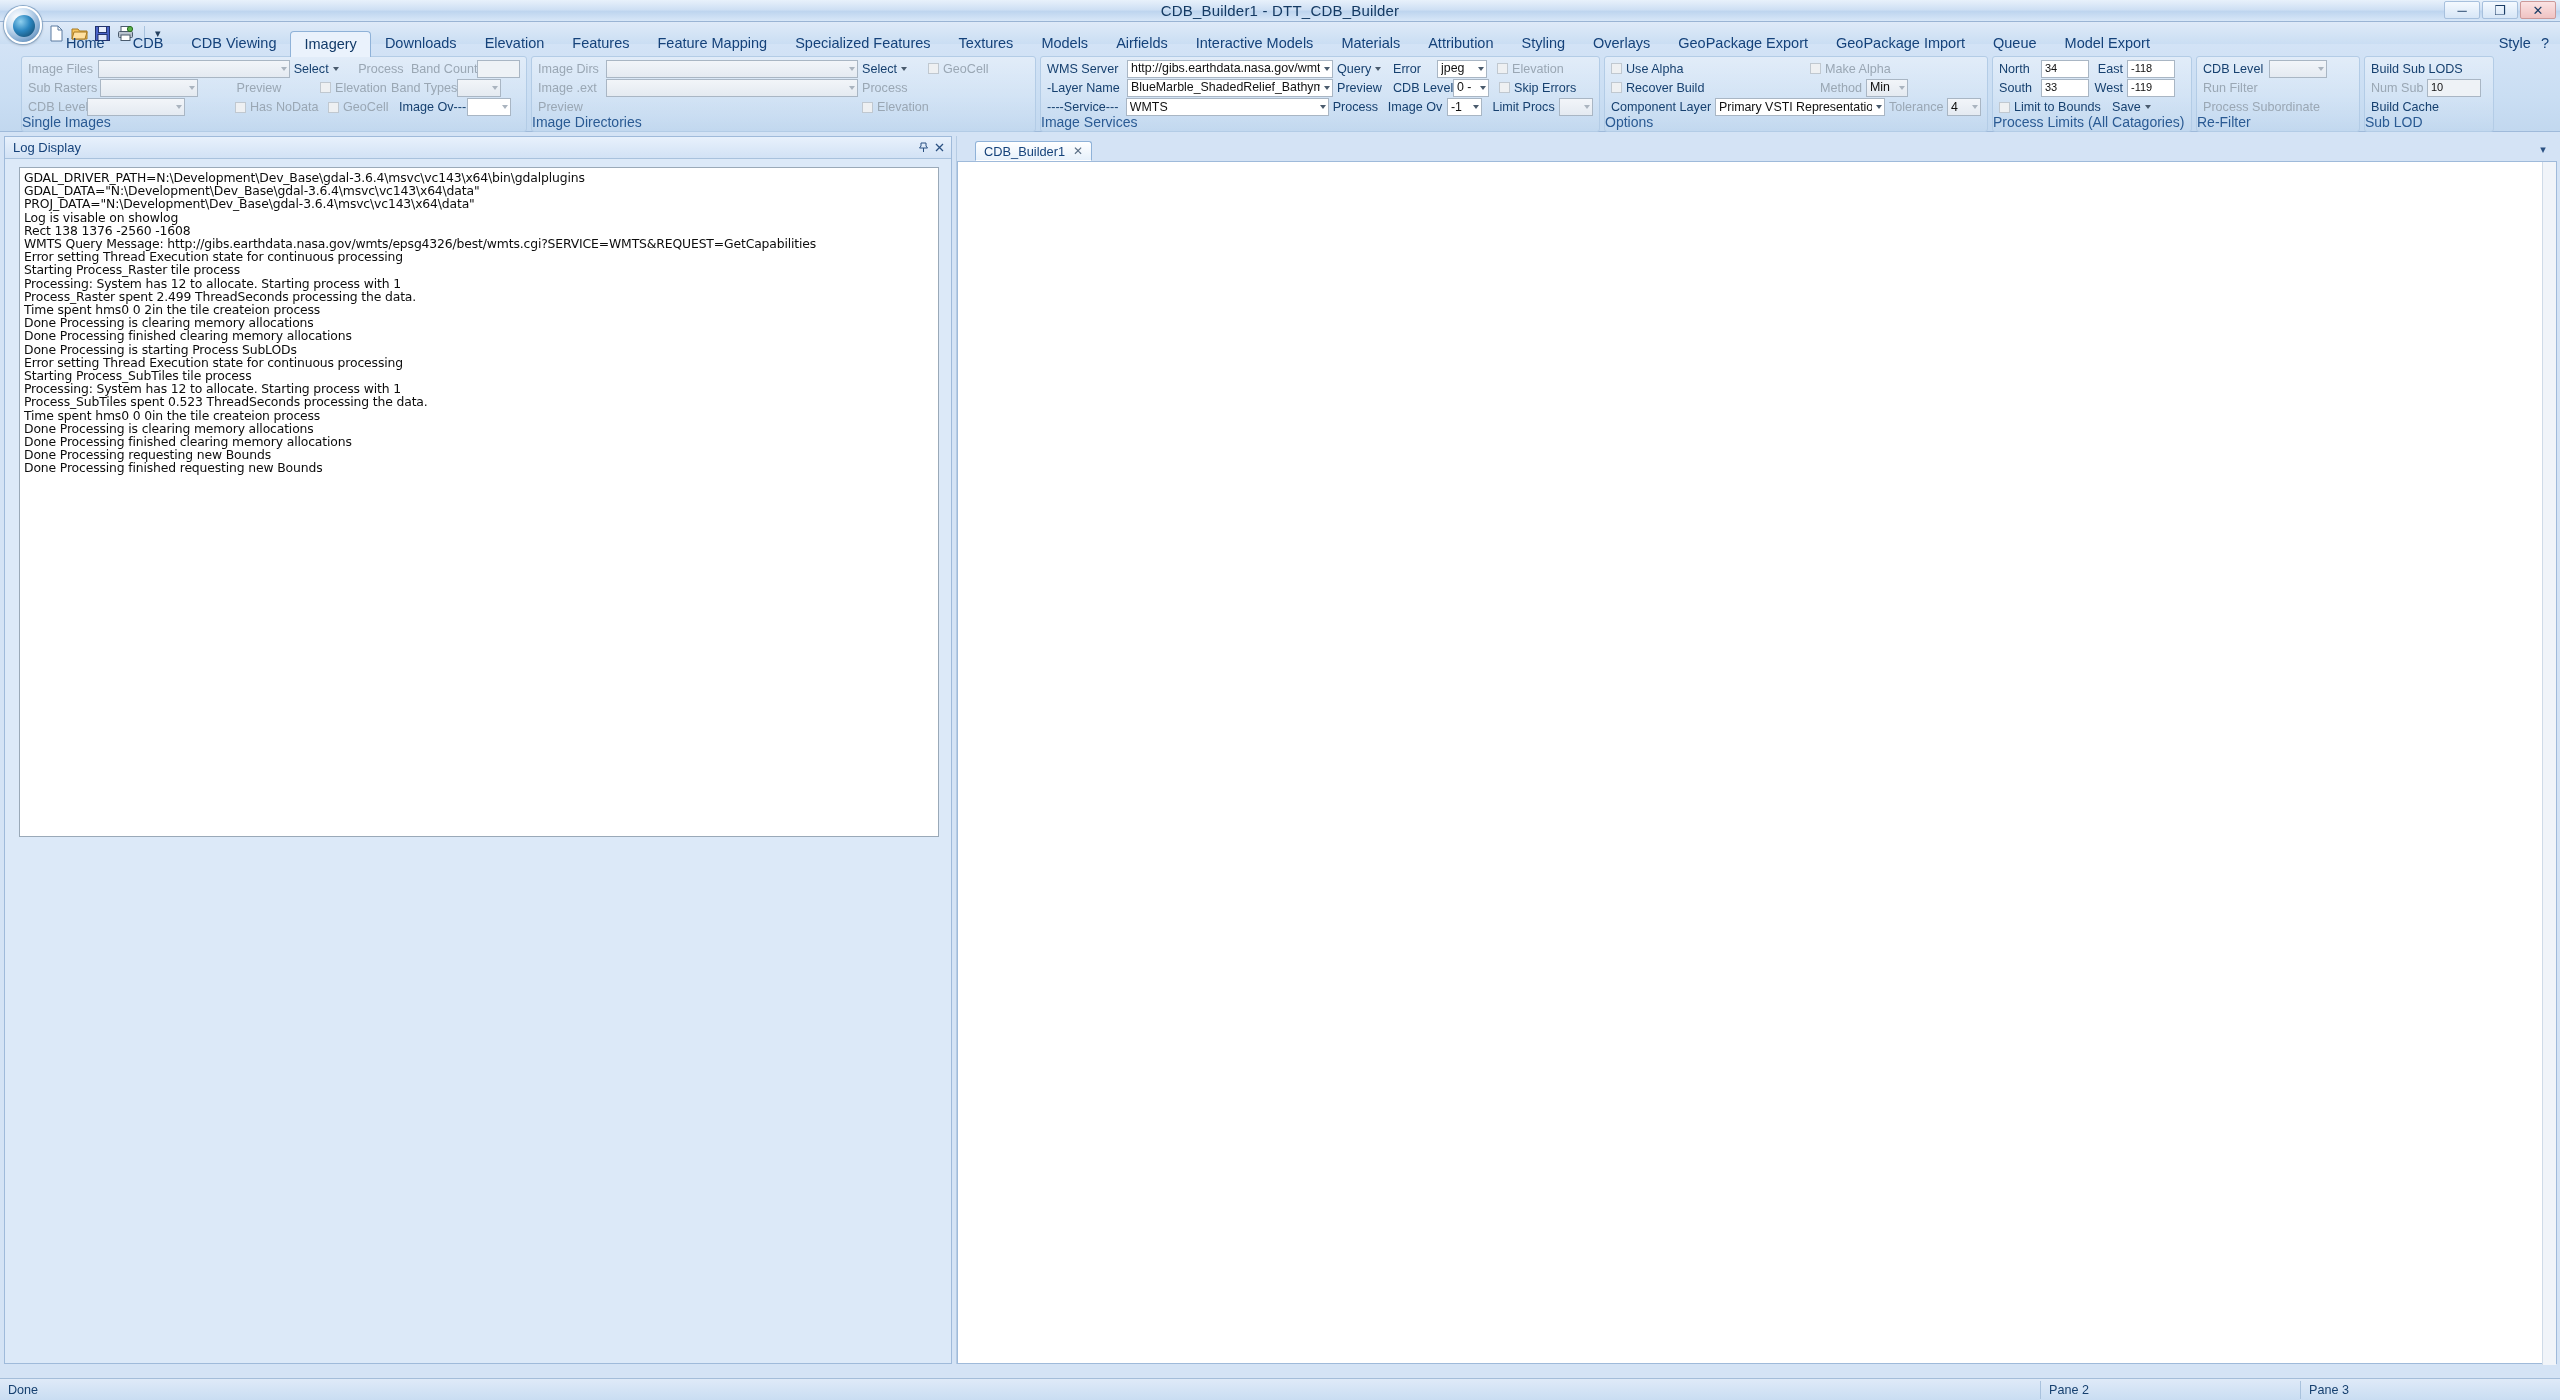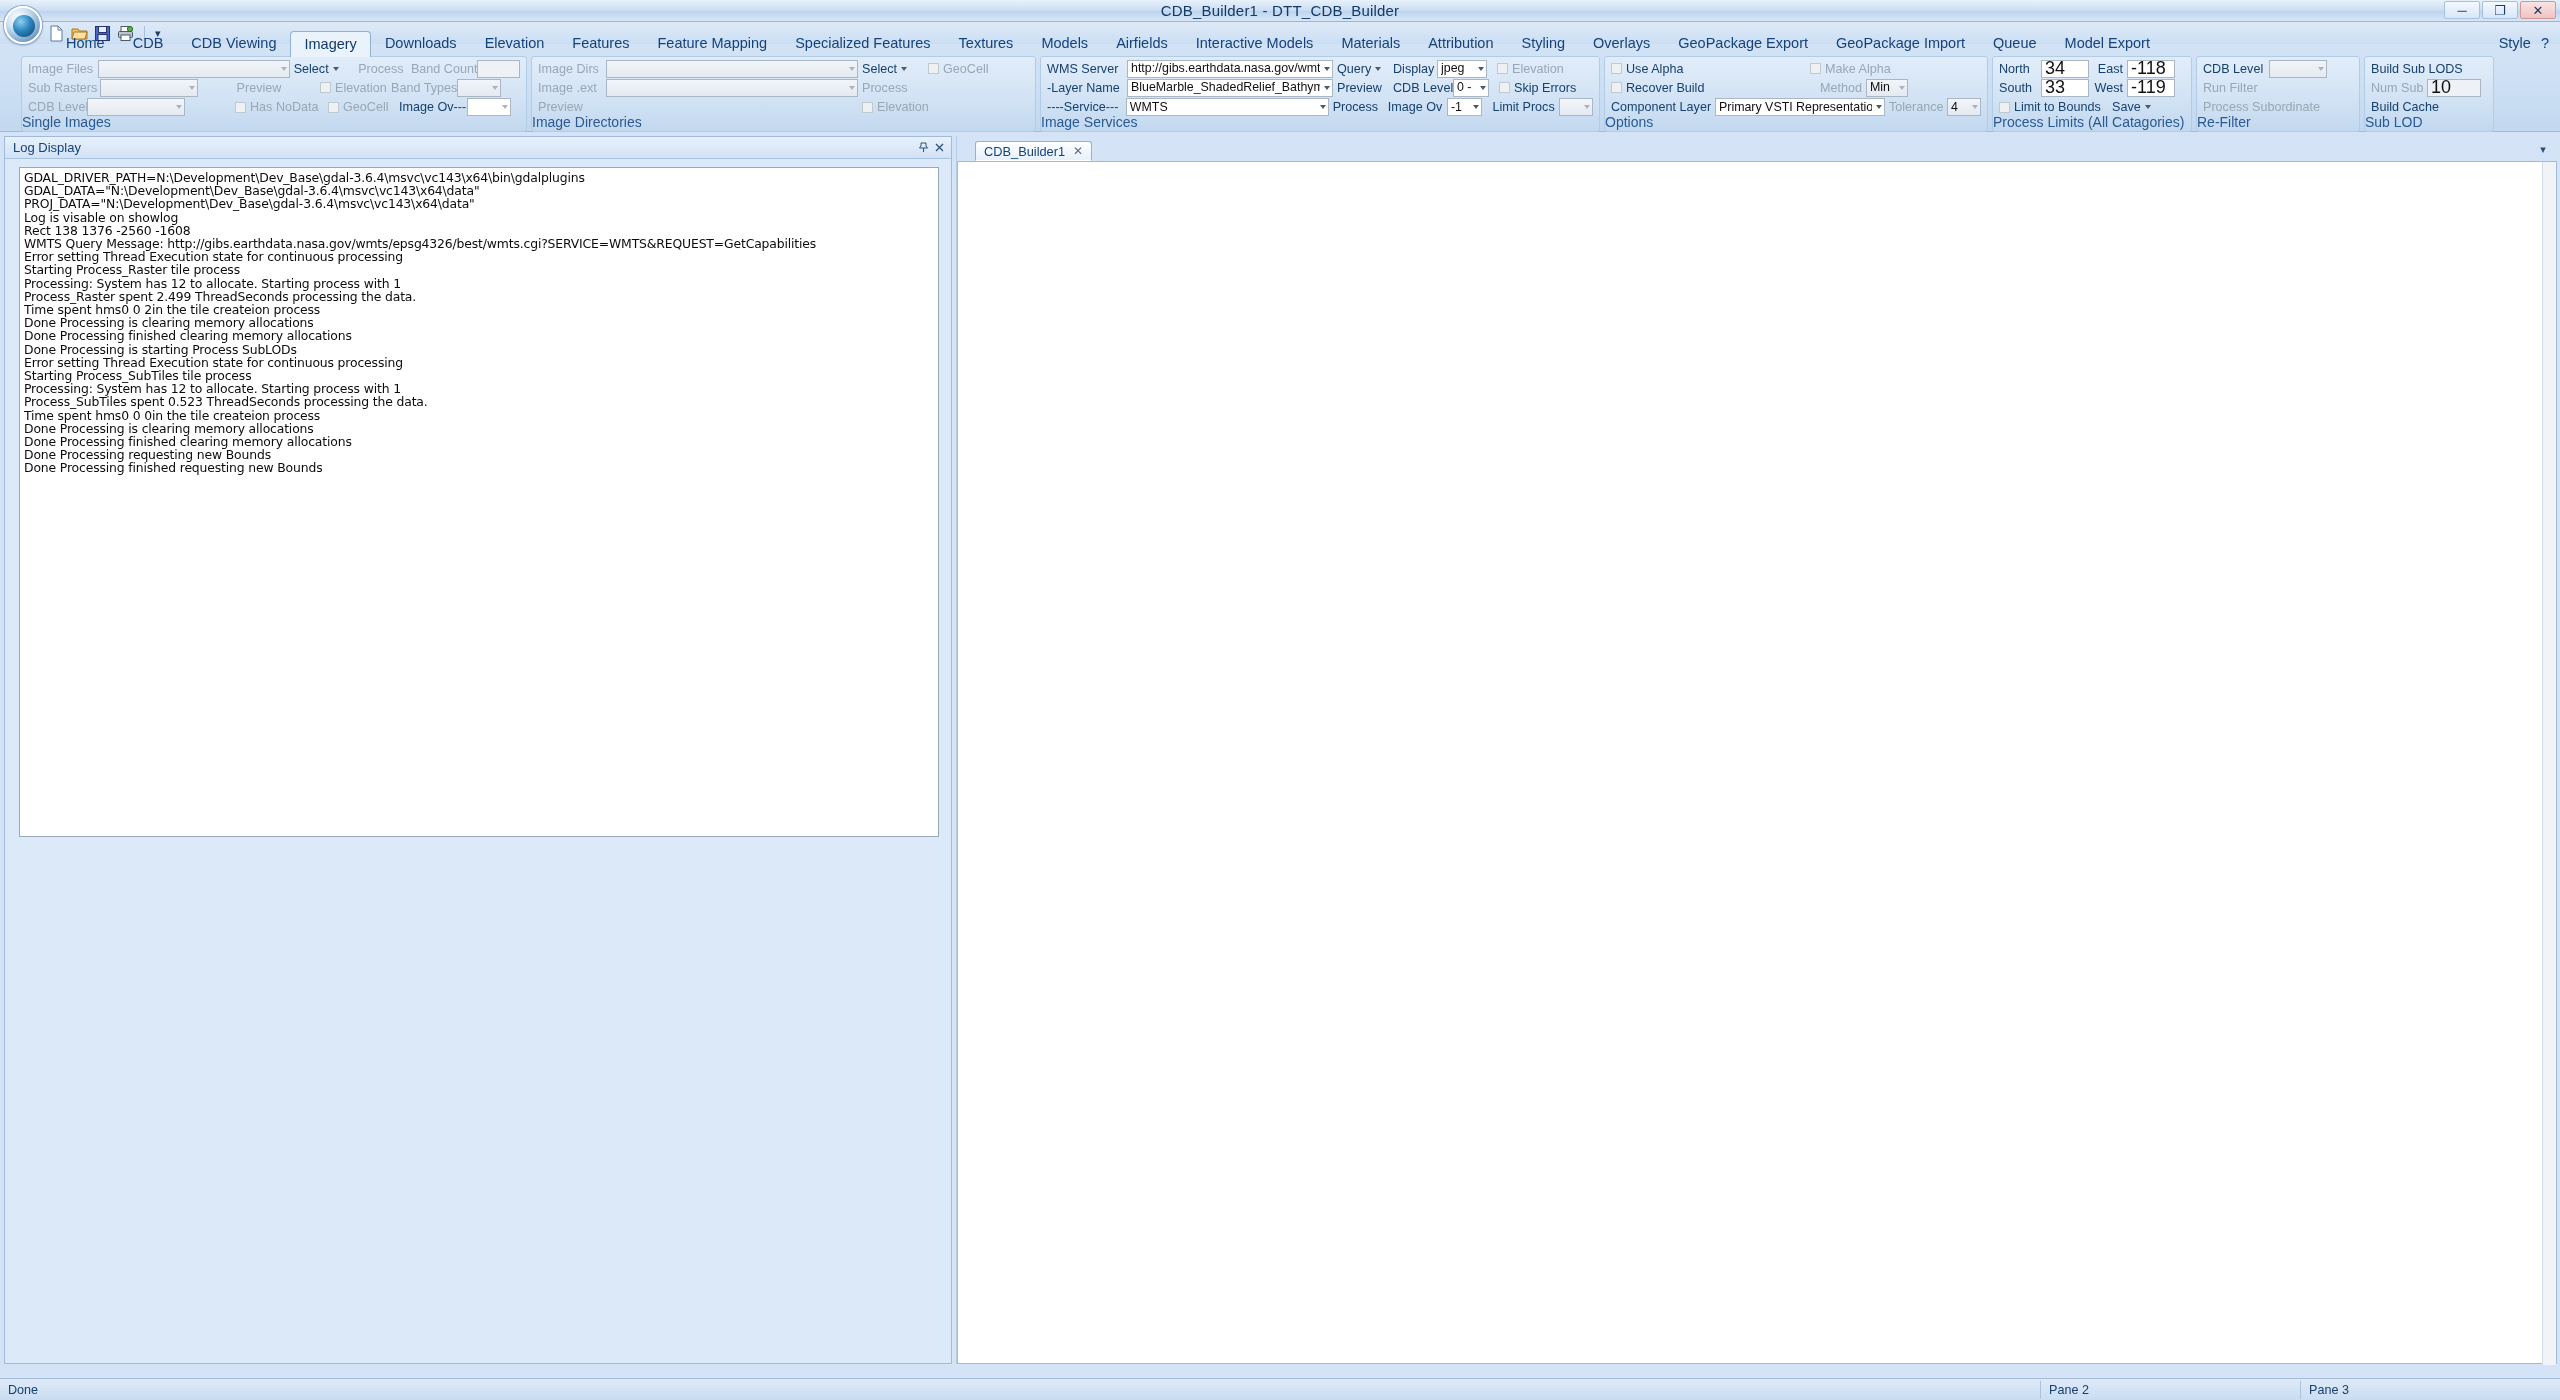--- a/index.html
+++ b/index.html
@@ -90,21 +90,21 @@
     position:absolute; left:0; right:0; bottom:1px; text-align:left;
     font-size: 14px; color:#2a5a93;
   }
   .grow { display:flex; align-items:center; height: 22px; gap: 4px; }
   .lbl { font-size: 12.6px; color:#16406f; white-space:nowrap; }
   .lbl.dim { color:#9aa7b4; }
   .lbl.r { text-align:right; }
 
   .tbox {
     background: #eef2f6; border:1px solid #a9b6c4; height: 18px;
-    font-size: 18px; color:#111; padding: 0 3px; line-height:17px;
+    font-size: 11px; color:#111; padding: 0 3px; line-height:17px;
     display:flex; align-items:center; overflow:hidden; white-space:nowrap;text-align:center;
   }
   .tbox.white { background:#fff; }
   .combo {
     background: linear-gradient(180deg,#f2f5f9,#e4eaf1); border:1px solid #a9b6c4; height: 18px;
     font-size: 12.4px; color:#111; padding: 0 2px 0 3px; line-height:17px;
     display:flex; align-items:center; justify-content:space-between; overflow:hidden; white-space:nowrap;
   }
   .combo.white { background:#fff; }
   .combo.blue { background:#fff; }
@@ -351,21 +351,21 @@
       <div class="grow">
         <span class="lbl" style="width:76px">WMS Server</span>
         <span class="combo white" style="width:206px">
           <span class="cv">http://gibs.earthdata.nasa.gov/wmts/e</span>
             <span class="caret"></span>
         </span>
         <span class="menubtn" style="width:52px">
           <span>Query</span>
             <span class="caret"></span>
         </span>
-        <span class="lbl" style="width:40px">Display</span>
+        <span class="lbl" style="width:40px">Error</span>
         <span class="combo white" style="width:50px">
           <span class="cv">jpeg</span>
             <span class="caret"></span>
         </span>
         <span class="cbx dim" style="margin-left:6px"></span>
         <span class="lbl dim" style="width:56px">Elevation</span>
       </div>
       <div class="grow">
         <span class="lbl" style="width:76px">-Layer Name</span>
         <span class="combo white" style="width:206px">

